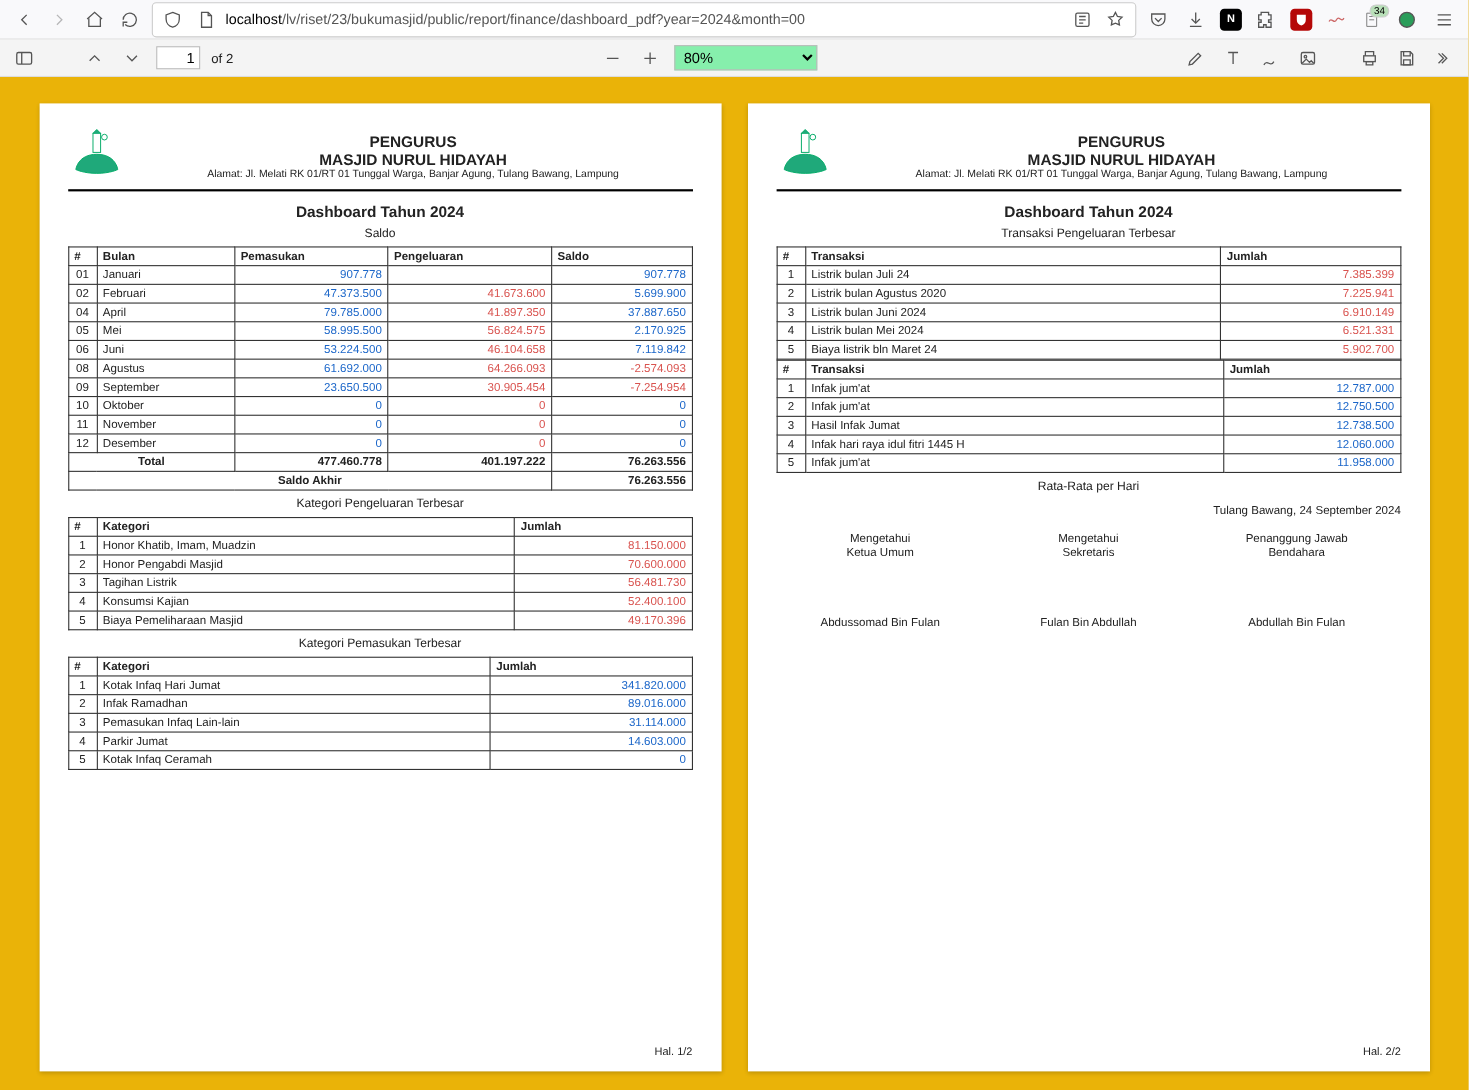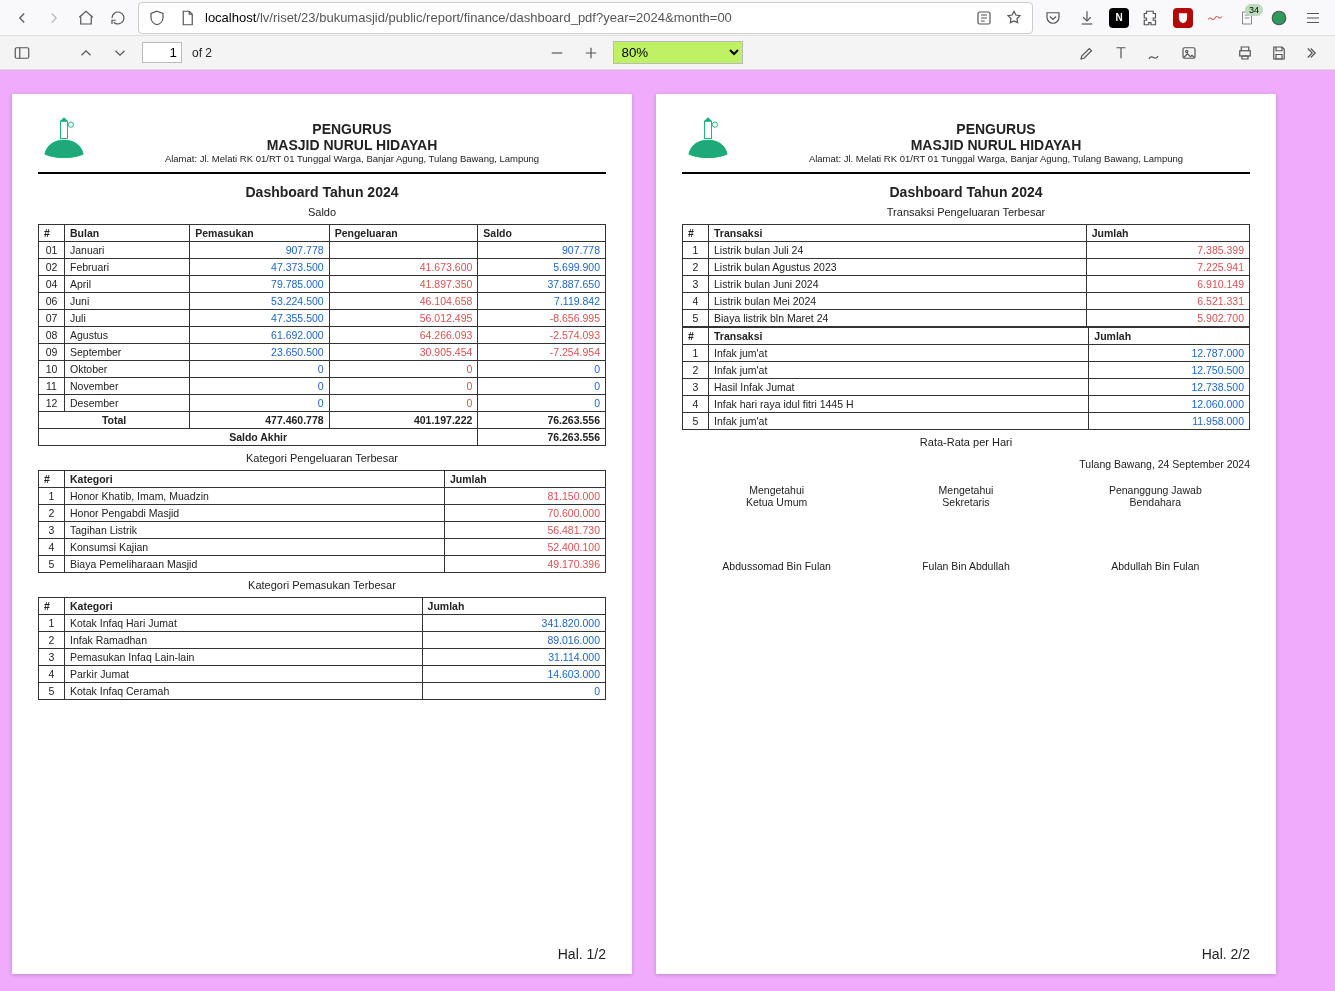--- a/index.html
+++ b/index.html
@@ -37,49 +37,49 @@
   
   .pdf-toolbar {
     display:flex; align-items:center; gap:10px;
     padding:4px 10px; background:#f4f4f4; border-bottom:1px solid #ddd; height:34px;
   }
   .pdf-toolbar .spacer { flex:1; }
   .pdf-toolbar input[type=text] {
     width:40px; text-align:right; padding:2px 4px; border:1px solid #bbb;
   }
   .pdf-toolbar select {
-    padding:2px 4px; border:1px solid #bbb; background:#bef264; width:130px;
+    padding:2px 4px; border:1px solid #bbb; background:#86efac; width:130px;
   }
   
   .viewer {
-    display:flex; gap:24px; padding:24px 12px;
+    display:flex; gap:24px; justify-content:center; padding:24px 12px;
     height: calc(991px - 70px);
     overflow:hidden;
-    background:#f0abfc;
+    background:#eab308;
   }
   .page {
     background:#fff; width:620px; height:880px; padding:22px 26px;
     box-shadow:0 1px 4px rgba(0,0,0,.2);
     font-size:11px;
     position:relative;
   }
   .letterhead { display:flex; align-items:center; gap:8px; border-bottom:2px solid #000; padding-bottom:4px;}
   .mosque-logo { width:52px; height:52px; }
   .letterhead-text { flex:1; text-align:center; }
   .letterhead-text .line1 { font-weight:bold; font-size:14px; }
   .letterhead-text .line2 { font-weight:bold; font-size:14px; }
   .letterhead-text .addr { font-size:9.5px; }
   .report-title { text-align:center; font-weight:bold; font-size:14px; margin:10px 0 4px;}
   .section-title { text-align:center; font-size:11px; margin:6px 0;}
   table.data { width:100%; border-collapse:collapse; font-size:10.5px;}
   table.data th, table.data td { border:1px solid #333; padding:2px 5px; white-space:nowrap;}
   table.data th { text-align:left; font-weight:bold;}
   .txt-c{text-align:center;} .txt-r{text-align:right;}
   .blue{color:#1b66c9;} .red{color:#d9534f;} .bold{font-weight:bold;}
-  .footer-page { position:absolute; bottom:12px; right:26px; font-size:14px;padding-left:48px;}
+  .footer-page { position:absolute; bottom:12px; right:26px; font-size:10px;padding-left:48px;}
   .sig-block { display:flex; justify-content:space-around; text-align:center; margin-top:14px; font-size:10.5px;}
   .sig-col{ width:33%; }
   .sig-gap{ height:52px;}
   .date-line{text-align:right; font-size:10.5px; margin-top:10px;}
 </style>
 </head>
 <body>
 
 <div class="browser-toolbar">
   <div class="icon-btn">
@@ -301,32 +301,32 @@
     <td class="txt-r blue">5.699.900</td>
           </tr>
           <tr>
             <td class="txt-c">04</td>
             <td>April</td>
     <td class="txt-r blue">79.785.000</td>
     <td class="txt-r red">41.897.350</td>
     <td class="txt-r blue">37.887.650</td>
           </tr>
           <tr>
+            <td class="txt-c">05</td>
+            <td>Mei</td>
+    <td class="txt-r blue">58.995.500</td>
+    <td class="txt-r red">56.824.575</td>
+    <td class="txt-r blue">2.170.925</td>
+          </tr>
+          <tr>
             <td class="txt-c">06</td>
             <td>Juni</td>
     <td class="txt-r blue">53.224.500</td>
     <td class="txt-r red">46.104.658</td>
     <td class="txt-r blue">7.119.842</td>
-          </tr>
-          <tr>
-            <td class="txt-c">07</td>
-            <td>Juli</td>
-    <td class="txt-r blue">47.355.500</td>
-    <td class="txt-r red">56.012.495</td>
-    <td class="txt-r red">-8.656.995</td>
           </tr>
           <tr>
             <td class="txt-c">08</td>
             <td>Agustus</td>
     <td class="txt-r blue">61.692.000</td>
     <td class="txt-r red">64.266.093</td>
     <td class="txt-r red">-2.574.093</td>
           </tr>
           <tr>
             <td class="txt-c">09</td>
@@ -476,21 +476,21 @@
           </tr>
         </thead>
       <tbody id="trx-keluar-body">
           <tr>
             <td class="txt-c">1</td>
             <td>Listrik bulan Juli 24</td>
             <td class="txt-r red">7.385.399</td>
           </tr>
           <tr>
             <td class="txt-c">2</td>
-            <td>Listrik bulan Agustus 2023</td>
+            <td>Listrik bulan Agustus 2020</td>
             <td class="txt-r red">7.225.941</td>
           </tr>
           <tr>
             <td class="txt-c">3</td>
             <td>Listrik bulan Juni 2024</td>
             <td class="txt-r red">6.910.149</td>
           </tr>
           <tr>
             <td class="txt-c">4</td>
             <td>Listrik bulan Mei 2024</td>

